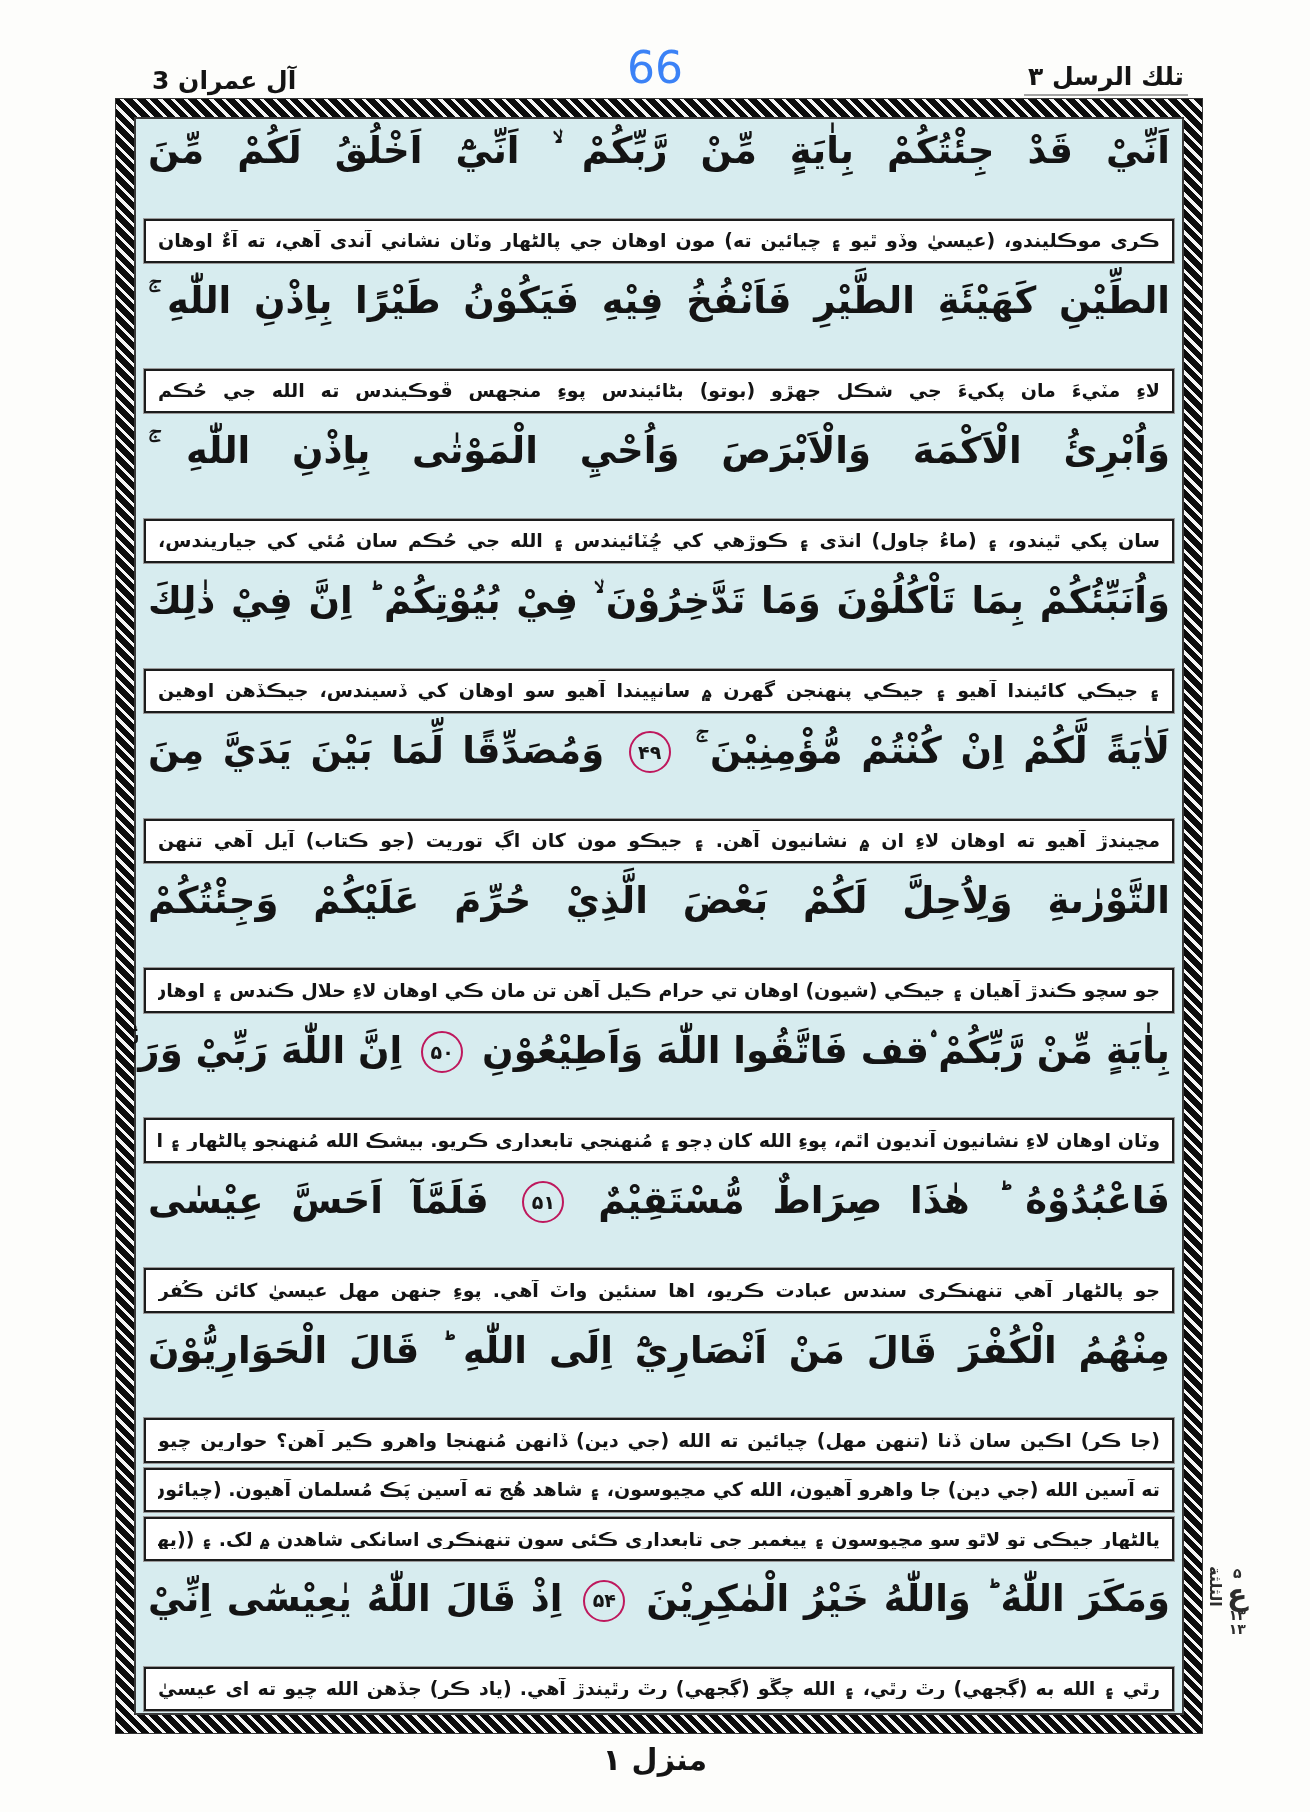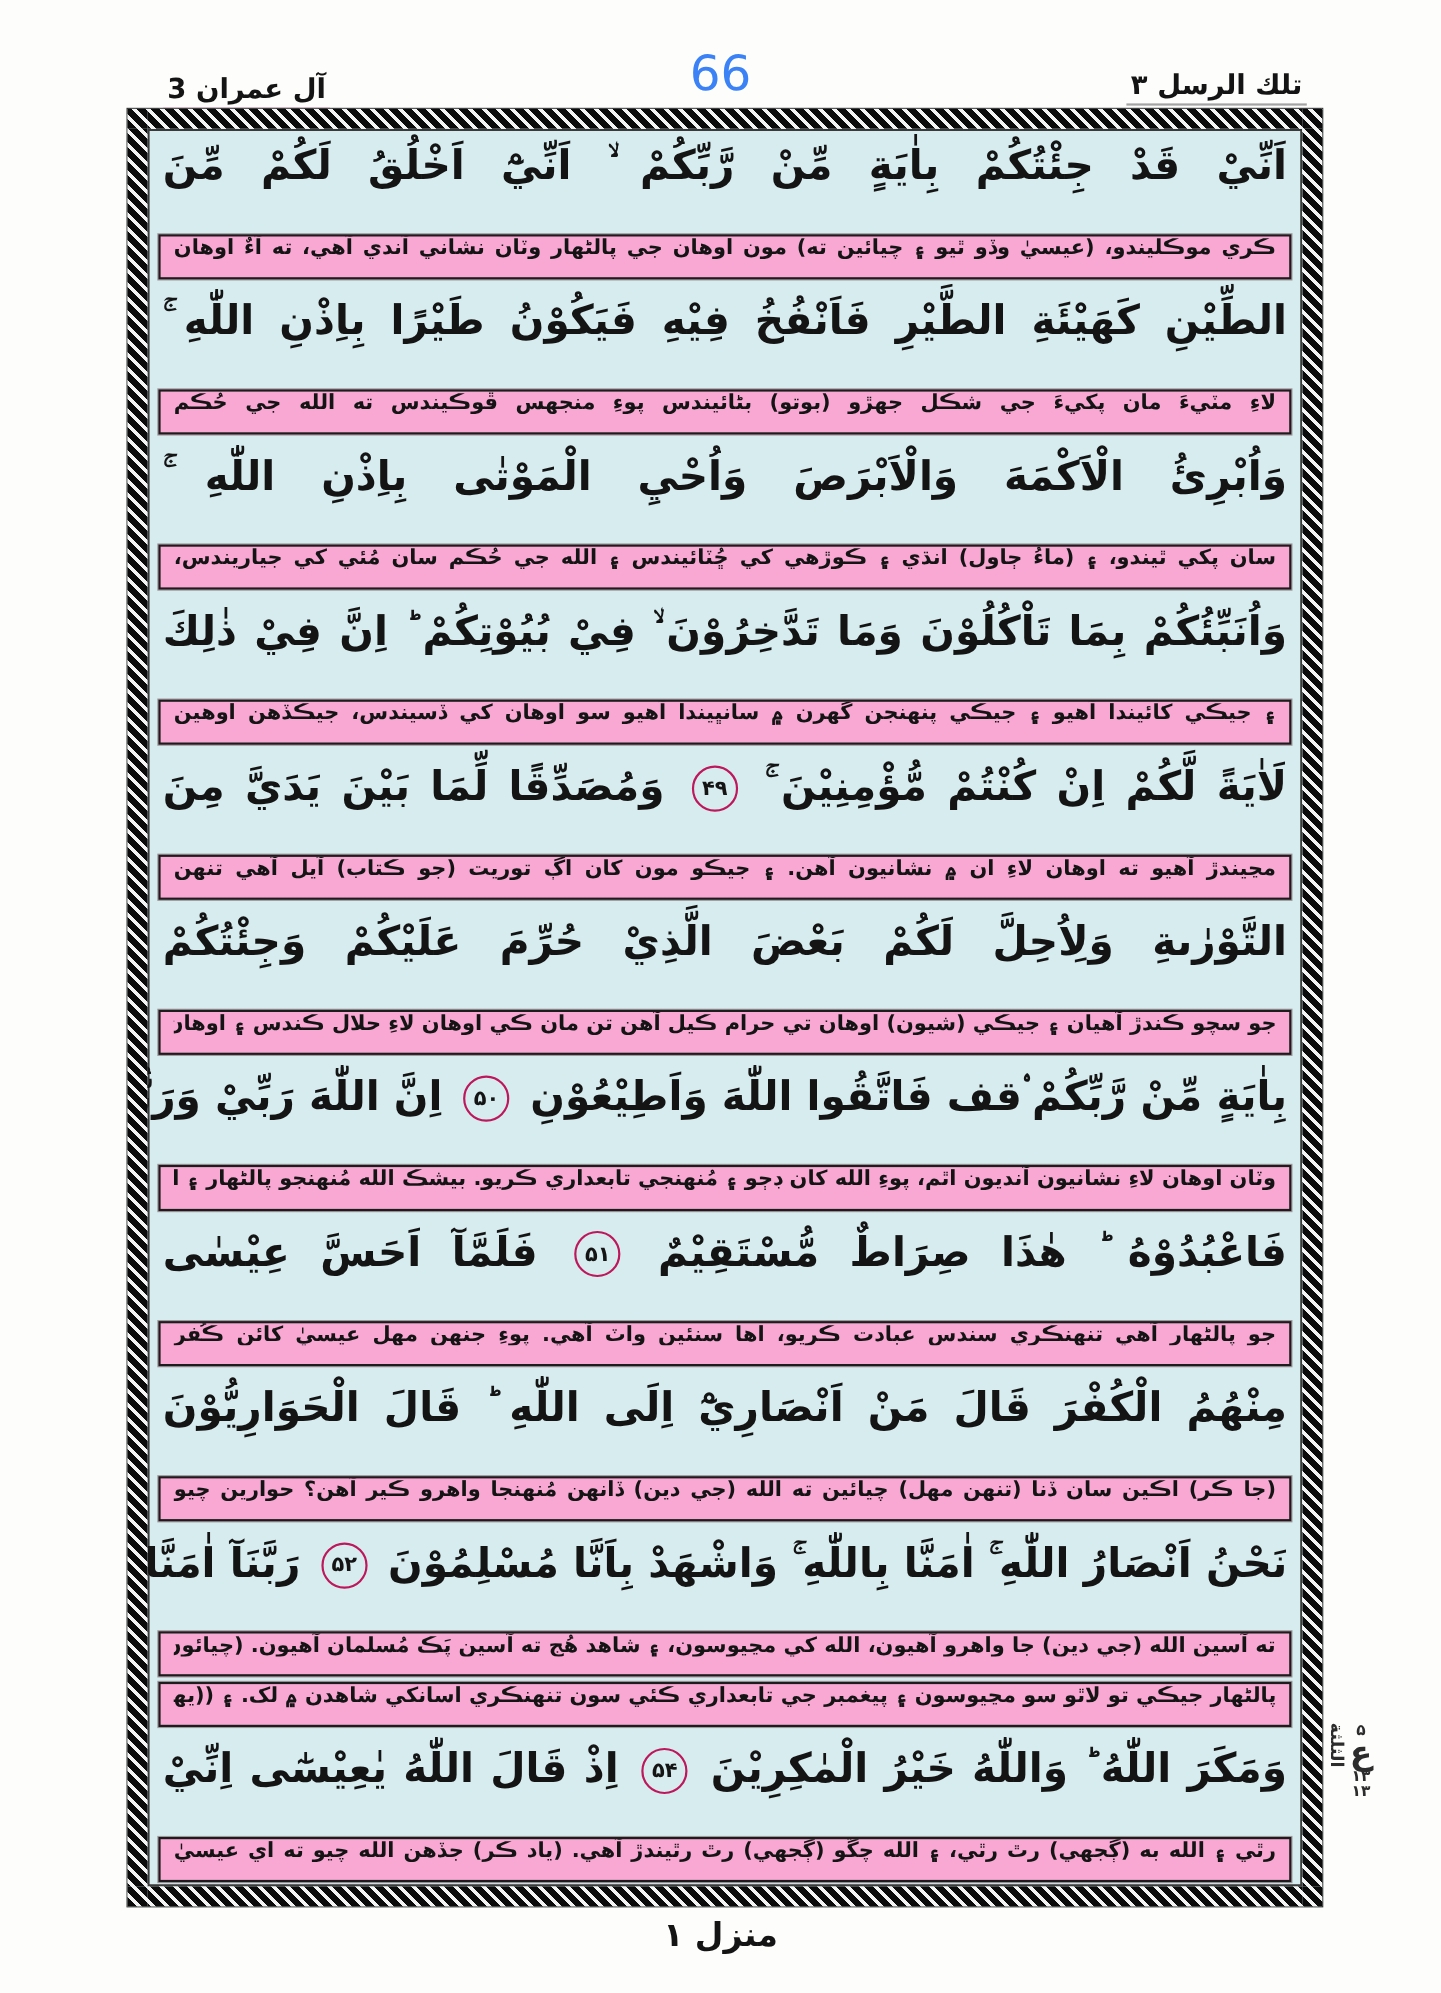--- a/index.html
+++ b/index.html
@@ -43,23 +43,23 @@
     display:inline-flex;align-items:center;justify-content:center;
     width:42px;height:42px;box-sizing:border-box;
     border:2px solid #be185d;border-radius:50%;
     font-size:19px;font-weight:bold;line-height:1;vertical-align:middle;
     margin:0 6px;
   }
   .verse-badge:empty{display:none;}
   
   .trans-row{flex:5;min-height:0;padding:1px 10px 4px;box-sizing:border-box;}
   .trans-box{
-    height:100%;box-sizing:border-box;background:#f9a8d4;
+    height:100%;box-sizing:border-box;background:#ffffff;
     border:2px solid #1c1c1c;box-shadow:0 0 0 1px #9a9a9a;
-    display:flex;align-items:flex-start;padding:0 12px;
+    display:flex;align-items:center;padding:0 12px;
   }
   .trans-box span{
     display:block;width:100%;direction:rtl;
     font-size:19px;font-weight:bold;line-height:1.1;
     text-align:justify;text-align-last:justify;
     white-space:nowrap;overflow:hidden;
   }
   
   .margin-note{
     position:absolute;left:1206px;top:1566px;display:flex;align-items:flex-start;
@@ -145,21 +145,20 @@
         </div>
       </div>
 
     <div class="ayah-row"><span class="seg">مِنْهُمُ الْكُفْرَ قَالَ مَنْ اَنْصَارِيْٓ اِلَى اللّٰهِ ؕ قَالَ الْحَوَارِيُّوْنَ</span>  </div>
     <div class="trans-row">
         <div class="trans-box">
           <span>(جا ڪر) اڪين سان ڏنا (تنهن مهل) چيائين ته الله (جي دين) ڏانهن مُنهنجا واهرو ڪير آهن؟ حوارين چيو</span>
         </div>
       </div>
 
-    <div class="ayah-row"><span class="seg">نَحْنُ اَنْصَارُ اللّٰهِ ۚ اٰمَنَّا بِاللّٰهِ ۚ وَاشْهَدْ بِاَنَّا مُسْلِمُوْنَ</span> <span class="verse-badge">۵۲</span> <span class="seg">رَبَّنَآ اٰمَنَّا</span></div>
     <div class="trans-row">
         <div class="trans-box">
           <span>ته آسين الله (جي دين) جا واهرو آهيون، الله کي مڃيوسون، ۽ شاهد هُج ته آسين پَڪ مُسلمان آهيون.   (چيائون) اي اسانجا</span>
         </div>
       </div>
 
     <div class="trans-row">
         <div class="trans-box">
           <span>پالڻهار جيڪي تو لاٿو سو مڃيوسون ۽ پيغمبر جي تابعداري ڪئي سون تنهنڪري اسانکي شاهدن ۾ لک.   ۽ ((يهودين)  رٿ</span>
         </div>

